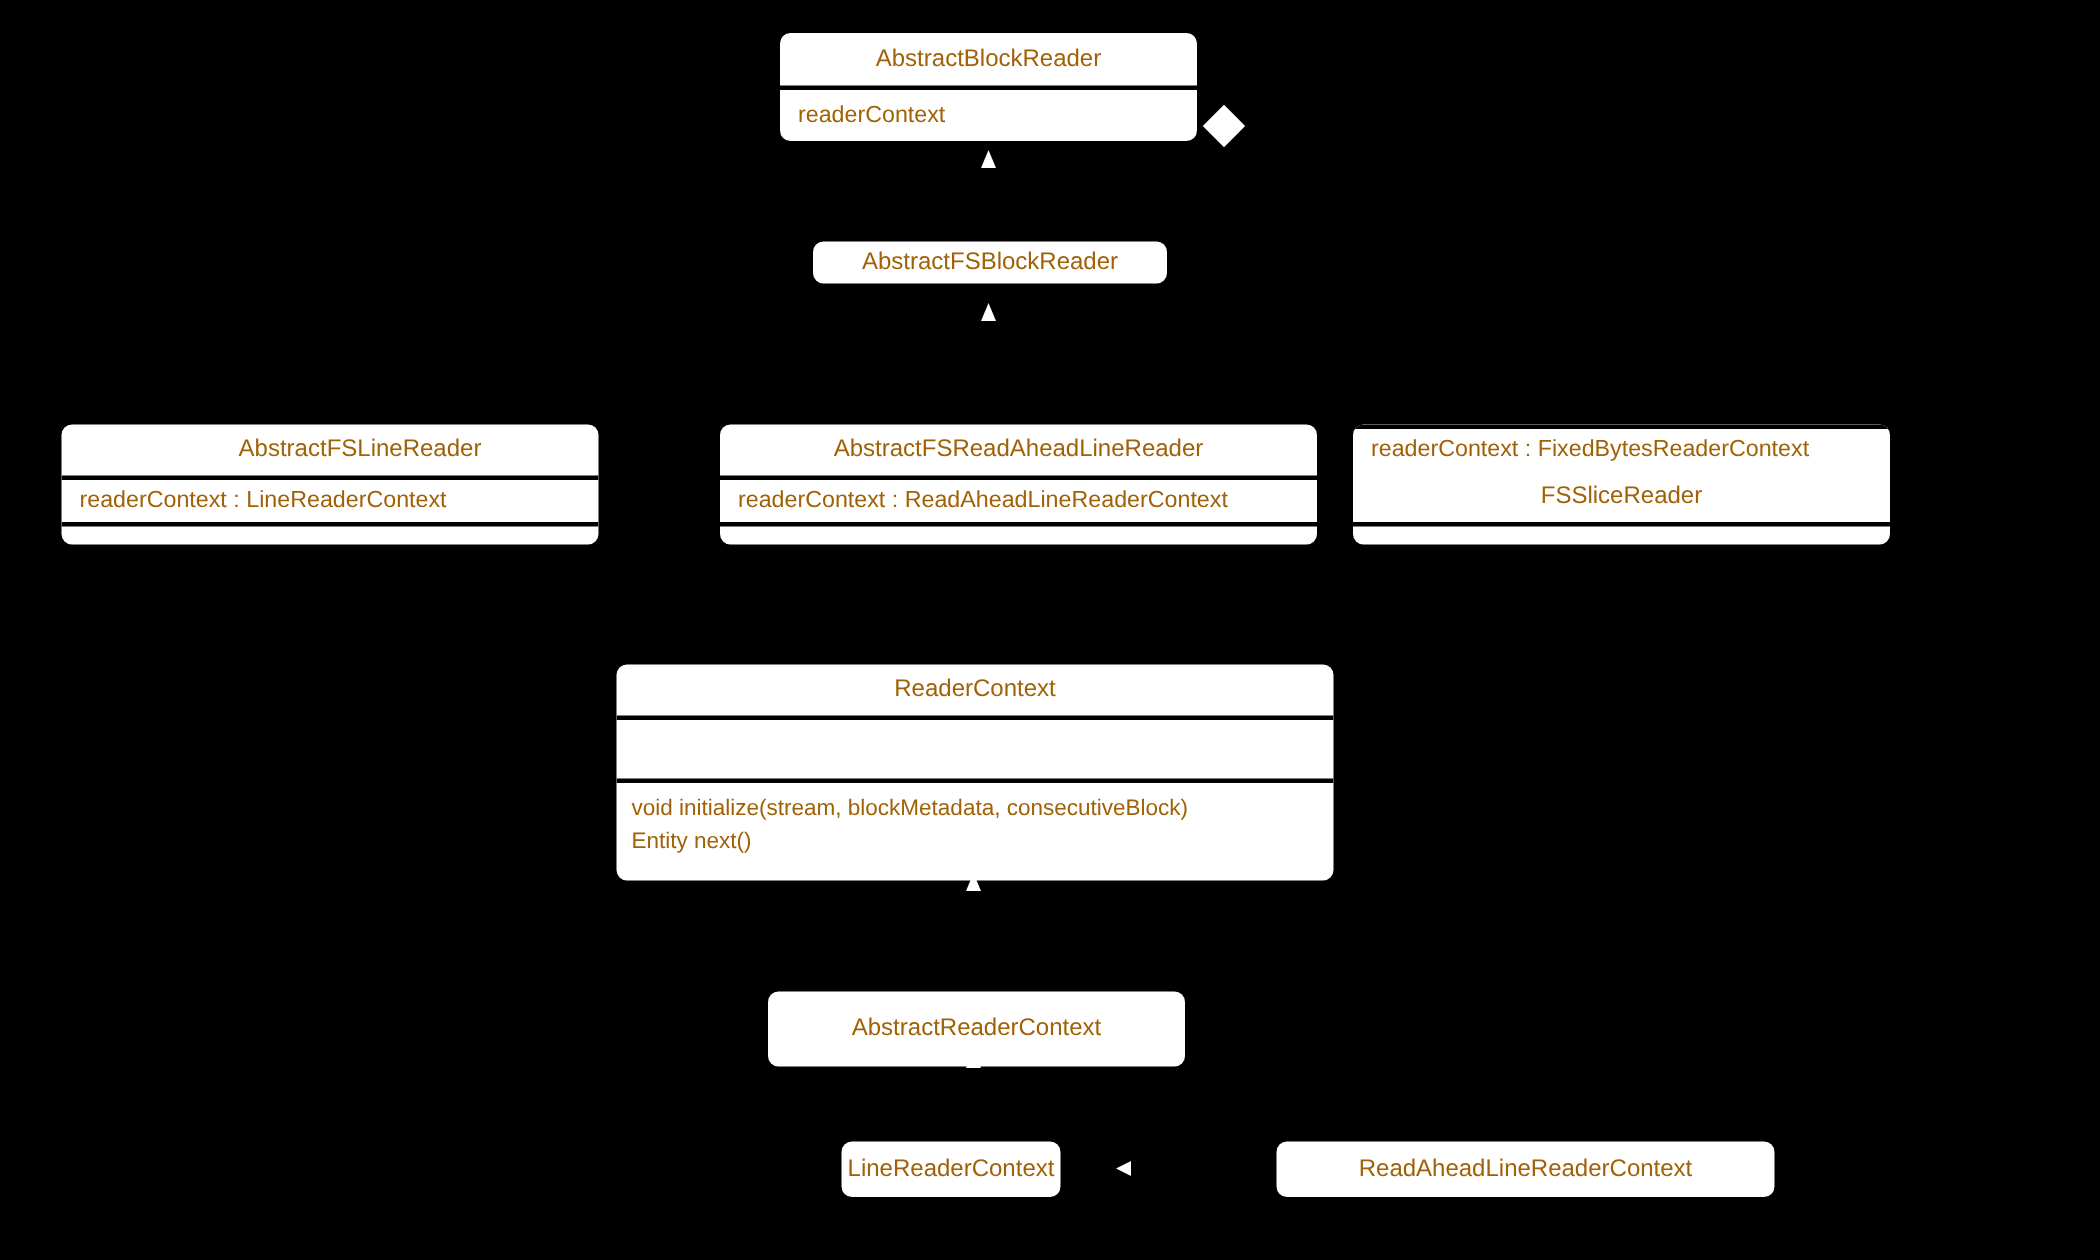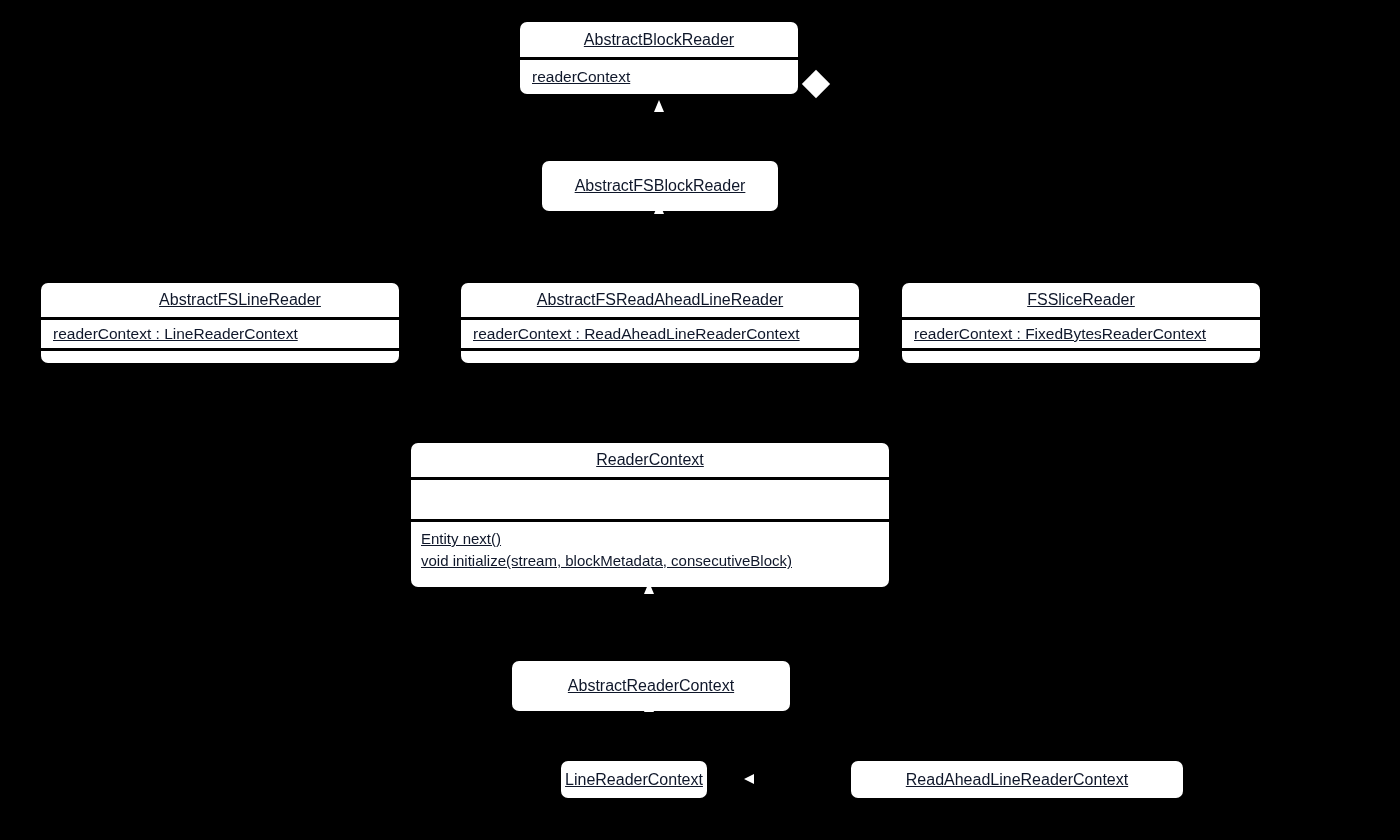--- a/index.html
+++ b/index.html
@@ -8,25 +8,24 @@
     background: #000000;
     font-family: "Liberation Sans", sans-serif;
     overflow: hidden;
     position: relative;
   }
   .canvas { position: absolute; left: 0; top: 0; width: 1400px; height: 840px; }
 
   .box {
     position: absolute;
     background: #ffffff;
-    color: #0f172a;
+    color: #a16207;
     border-radius: 7px;
     overflow: hidden;
     box-sizing: border-box;
-    text-decoration: underline;
   }
   .cmp { box-sizing: border-box; display: flex; align-items: center; }
   .title { justify-content: center; font-size: 16px; }
   .attrs { font-size: 15.5px; padding-left: 12px; border-top: 3px solid #000; white-space: nowrap; }
   .strip { border-top: 3px solid #000; }
   .methods {
     border-top: 3px solid #000;
     font-size: 15px;
     padding: 6px 0 0 10px;
     line-height: 22px;
@@ -60,49 +59,49 @@
 
 <div class="canvas">
 
   <div class="box" style="left:520px; top:22px; width:278px;">
     <div class="cmp title" style="height:35px;">AbstractBlockReader</div>
     <div class="cmp attrs" style="height:37px;">readerContext</div>
   </div>
   <div class="diamond"></div>
   <div class="arr-up" style="left:654px; top:100px;"></div>
 
-  <div class="box node" style="left:542px; top:161px; width:236px; height:50px;">
+  <div class="box node" style="left:542px; top:161px; width:236px; height:28px;">
     <span>AbstractFSBlockReader</span>
   </div>
   <div class="arr-up" style="left:654px; top:202px;"></div>
 
   <div class="box" style="left:41px; top:283px; width:358px;">
     <div class="cmp title" style="height:34px;padding-left:40px;">AbstractFSLineReader</div>
     <div class="cmp attrs" style="height:31px;">readerContext : LineReaderContext</div>
     <div class="strip" style="height:12px;"></div>
   </div>
 
-  <div class="box" style="left:461px; top:283px; width:398px;">
+  <div class="box" style="left:480px; top:283px; width:398px;">
     <div class="cmp title" style="height:34px;">AbstractFSReadAheadLineReader</div>
     <div class="cmp attrs" style="height:31px;">readerContext : ReadAheadLineReaderContext</div>
     <div class="strip" style="height:12px;"></div>
   </div>
 
   <div class="box" style="left:902px; top:283px; width:358px;">
+    <div class="cmp attrs" style="height:31px;">readerContext : FixedBytesReaderContext</div>
     <div class="cmp title" style="height:34px;">FSSliceReader</div>
-    <div class="cmp attrs" style="height:31px;">readerContext : FixedBytesReaderContext</div>
     <div class="strip" style="height:12px;"></div>
   </div>
 
   <div class="box" style="left:411px; top:443px; width:478px;">
     <div class="cmp title" style="height:34px;">ReaderContext</div>
     <div class="strip" style="height:39px;"></div>
     <div class="methods" style="height:59px;">
+      <div>void initialize(stream, blockMetadata, consecutiveBlock)</div>
       <div>Entity next()</div>
-      <div>void initialize(stream, blockMetadata, consecutiveBlock)</div>
     </div>
   </div>
   <div class="arr-up" style="left:644px; top:582px;"></div>
 
   <div class="box node" style="left:512px; top:661px; width:278px; height:50px;">
     <span>AbstractReaderContext</span>
   </div>
   <div class="arr-up" style="left:644px; top:700px;"></div>
 
 

